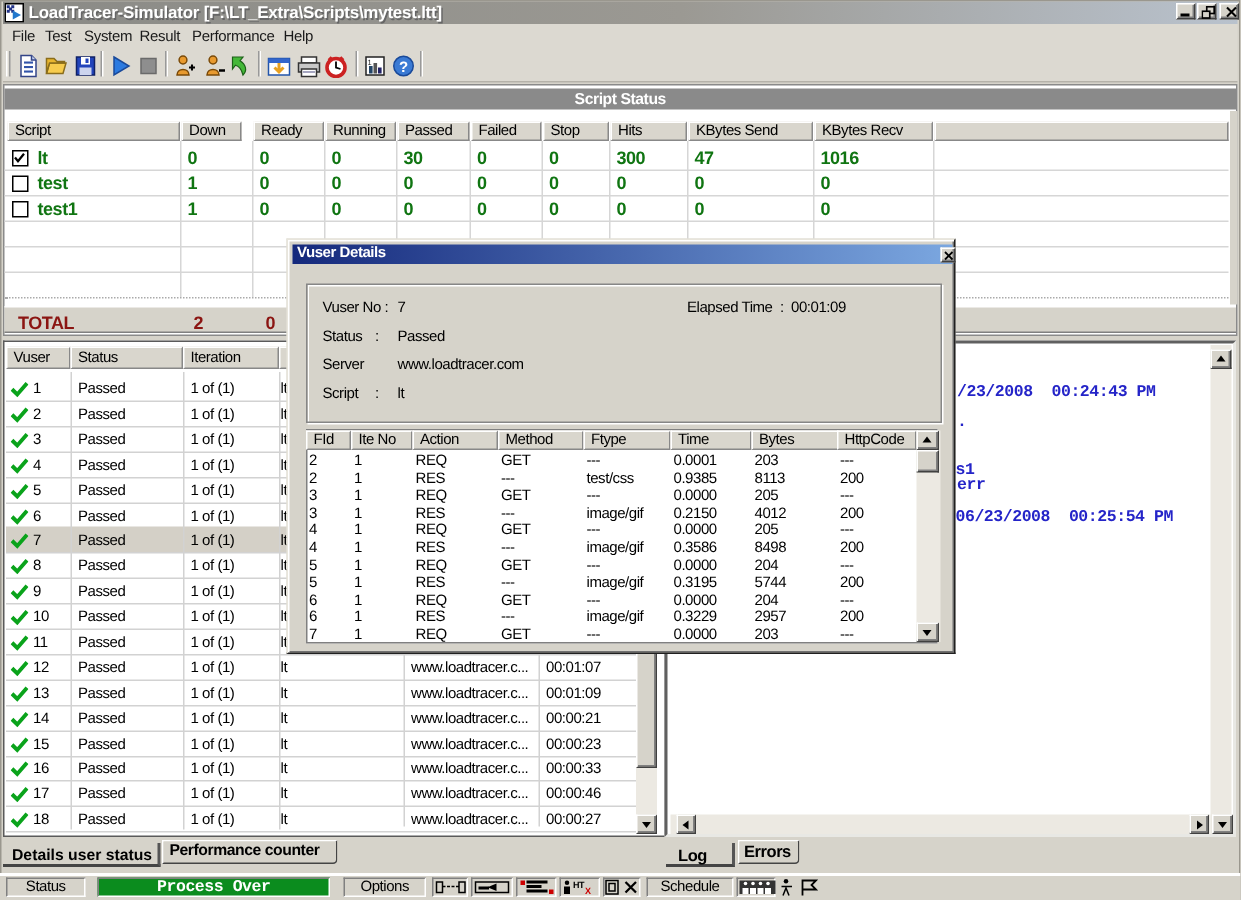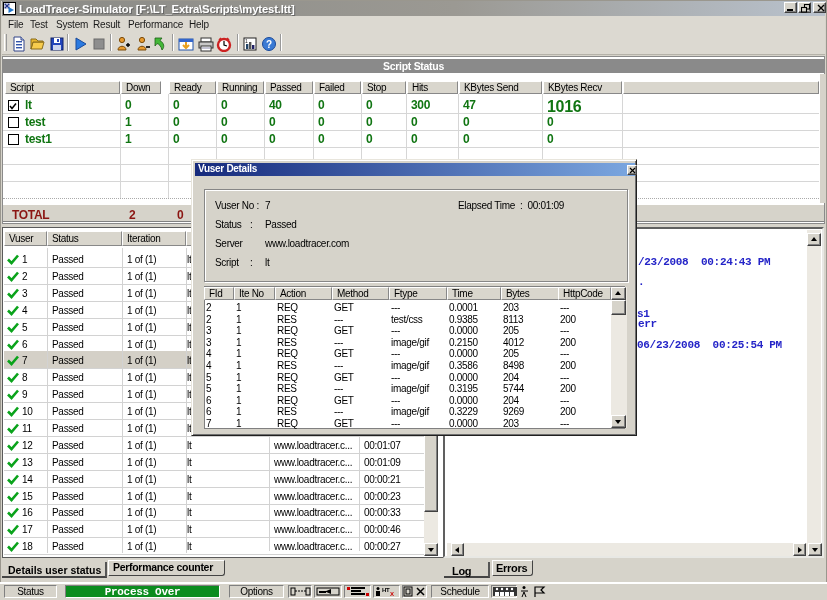--- a/index.html
+++ b/index.html
@@ -154,26 +154,26 @@
     <div class="abs" style="left:3px;top:164px;width:816px;height:1px;background:#d6d6d6;"></div>
     <div class="abs" style="left:3px;top:181px;width:816px;height:1px;background:#d6d6d6;"></div>
     <div class="abs" style="left:3px;top:198px;width:816px;height:1px;border-top:1px dotted #aaa;"></div>
     <div class="abs" style="left:8px;top:100px;width:11px;height:11px;background:#fff;border:1.5px solid #000;"><svg width="8" height="8">
         <path d="M1 4 L3 6.5 L7 1.5" stroke="#000" stroke-width="1.5" fill="none"></path>
       </svg></div>
     <span class="abs grn" style="left:25px;top:98px;font-size:12px;">lt</span>
     <span class="abs grn" style="left:125px;top:98px;font-size:12px;">0</span>
     <span class="abs grn" style="left:173px;top:98px;font-size:12px;">0</span>
     <span class="abs grn" style="left:221px;top:98px;font-size:12px;">0</span>
-    <span class="abs grn" style="left:269px;top:98px;font-size:12px;">40</span>
+    <span class="abs grn" style="left:269px;top:98px;font-size:12px;">30</span>
     <span class="abs grn" style="left:318px;top:98px;font-size:12px;">0</span>
     <span class="abs grn" style="left:366px;top:98px;font-size:12px;">0</span>
     <span class="abs grn" style="left:411px;top:98px;font-size:12px;">300</span>
     <span class="abs grn" style="left:463px;top:98px;font-size:12px;">47</span>
-    <span class="abs grn" style="left:547px;top:98px;font-size:16px;">1016</span>
+    <span class="abs grn" style="left:547px;top:98px;font-size:12px;">1016</span>
     <div class="abs" style="left:8px;top:117px;width:11px;height:11px;background:#fff;border:1.5px solid #000;"></div>
     <span class="abs grn" style="left:25px;top:115px;font-size:12px;">test</span>
     <span class="abs grn" style="left:125px;top:115px;font-size:12px;">1</span>
     <span class="abs grn" style="left:173px;top:115px;font-size:12px;">0</span>
     <span class="abs grn" style="left:221px;top:115px;font-size:12px;">0</span>
     <span class="abs grn" style="left:269px;top:115px;font-size:12px;">0</span>
     <span class="abs grn" style="left:318px;top:115px;font-size:12px;">0</span>
     <span class="abs grn" style="left:366px;top:115px;font-size:12px;">0</span>
     <span class="abs grn" style="left:411px;top:115px;font-size:12px;">0</span>
     <span class="abs grn" style="left:463px;top:115px;font-size:12px;">0</span>
@@ -592,21 +592,21 @@
       <span class="abs" style="left:199px;top:235px;">---</span>
       <span class="abs" style="left:257px;top:235px;">0.0000</span>
       <span class="abs" style="left:311px;top:235px;">204</span>
       <span class="abs" style="left:368px;top:235px;">---</span>
       <span class="abs" style="left:14px;top:246px;">6</span>
       <span class="abs" style="left:44px;top:246px;">1</span>
       <span class="abs" style="left:85px;top:246px;">RES</span>
       <span class="abs" style="left:142px;top:246px;">---</span>
       <span class="abs" style="left:199px;top:246px;">image/gif</span>
       <span class="abs" style="left:257px;top:246px;">0.3229</span>
-      <span class="abs" style="left:311px;top:246px;">9269</span>
+      <span class="abs" style="left:311px;top:246px;">2957</span>
       <span class="abs" style="left:368px;top:246px;">200</span>
       <span class="abs" style="left:14px;top:258px;">7</span>
       <span class="abs" style="left:44px;top:258px;">1</span>
       <span class="abs" style="left:85px;top:258px;">REQ</span>
       <span class="abs" style="left:142px;top:258px;">GET</span>
       <span class="abs" style="left:199px;top:258px;">---</span>
       <span class="abs" style="left:257px;top:258px;">0.0000</span>
       <span class="abs" style="left:311px;top:258px;">203</span>
       <span class="abs" style="left:368px;top:258px;">---</span>
     </div>

